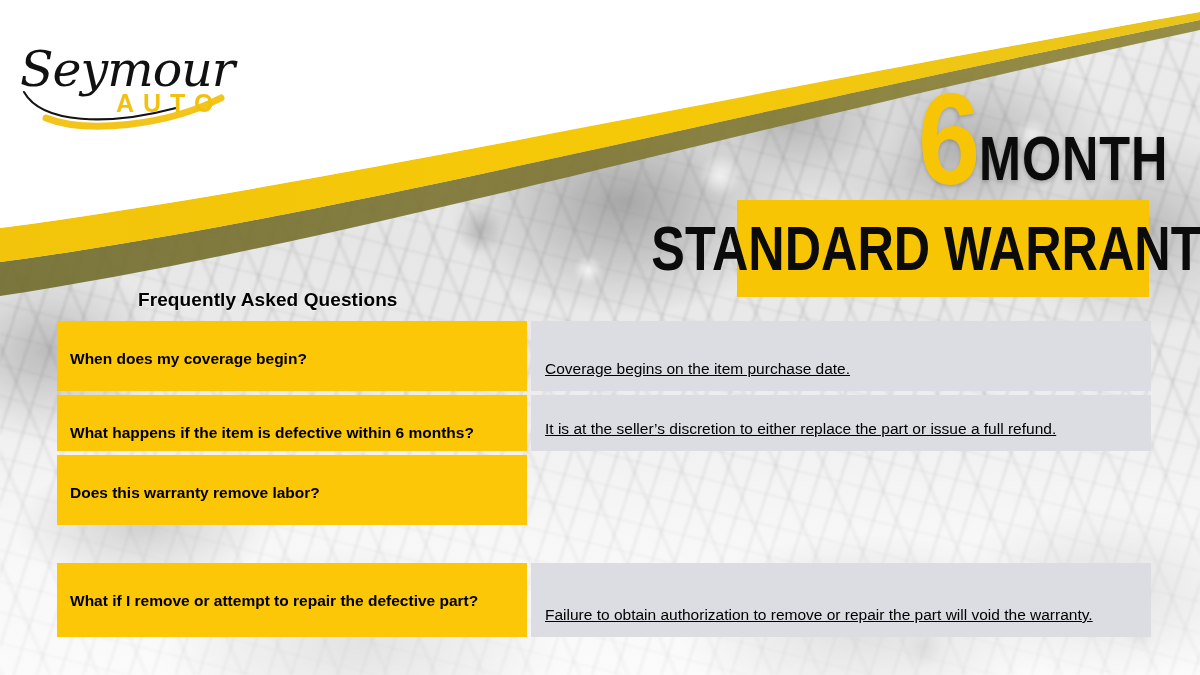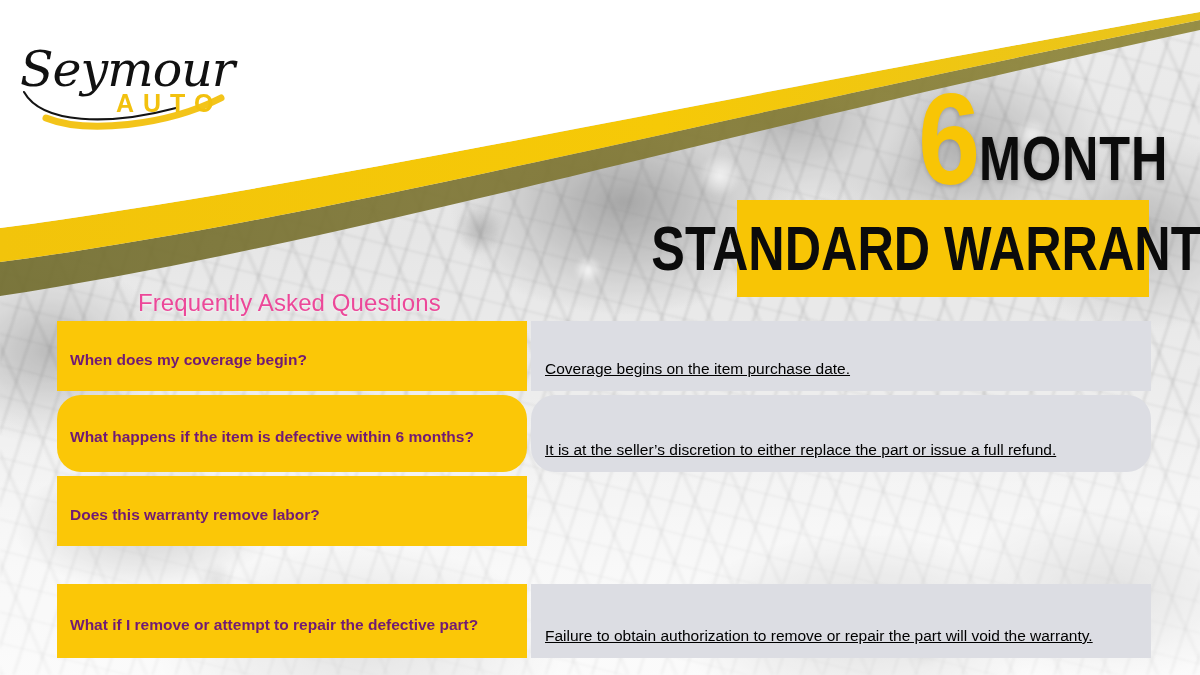--- a/index.html
+++ b/index.html
@@ -129,66 +129,66 @@
     color:#0b0b0b;
     letter-spacing:0px;
     transform:scaleX(.95) scaleY(1.18);
     white-space:nowrap;
   }
 
   
   .faq-title{
     position:absolute;left:138px;top:289px;
     font-family:"Liberation Sans", sans-serif;
-    font-weight:400;
-    font-size:24px;
-    color:#ec4899;
+    font-weight:700;
+    font-size:19px;
+    color:#000000;
     letter-spacing:.1px;
     text-shadow:0 1px 2px rgba(255,255,255,.6);
   }
 
   
   .faq-table{
     position:absolute;left:57px;top:321px;
     width:1094px;
     border-collapse:separate;
     border-spacing:0;
   }
   .faq-row{display:flex;margin-bottom:4px;}
   .faq-row:last-child{margin-bottom:0;margin-top:38px;}
   .q-cell{
     width:470px;
     background:#FBC707;
     box-sizing:border-box;
-    padding:20px 12px 12px 13px;
-    display:flex;align-items:center;
+    padding:28px 12px 12px 13px;
+    display:flex;align-items:flex-start;
     font-family:"Liberation Sans", sans-serif;
     font-weight:700;
     font-size:15.5px;
     line-height:1.32;
-    color:#701a75;
+    color:#000000;
     margin-right:4px;
   }
   .a-cell{
     flex:1;
     background:#DCDDE3;
     box-sizing:border-box;
     padding:12px 13px 12px 14px;
     display:flex;align-items:flex-end;
     font-family:"Liberation Sans", sans-serif;
     font-weight:400;
     font-size:15.5px;
     line-height:1.38;
     color:#000000;
     text-align:justify;
     text-justify:inter-word;
     text-decoration:underline;
   }
   .r1 .q-cell,.r1 .a-cell{height:70px;}
-  .r2 .q-cell,.r2 .a-cell{height:77px;border-radius:24px;}
+  .r2 .q-cell,.r2 .a-cell{height:56px;}
   .r3 .q-cell,.r3 .a-cell{height:70px;}
   .r4 .q-cell,.r4 .a-cell{height:74px;}
   .a-cell span{display:block;width:100%;}
 </style>
 </head>
 <body>
 
 <div id="slide">
 
   <div class="photo">

